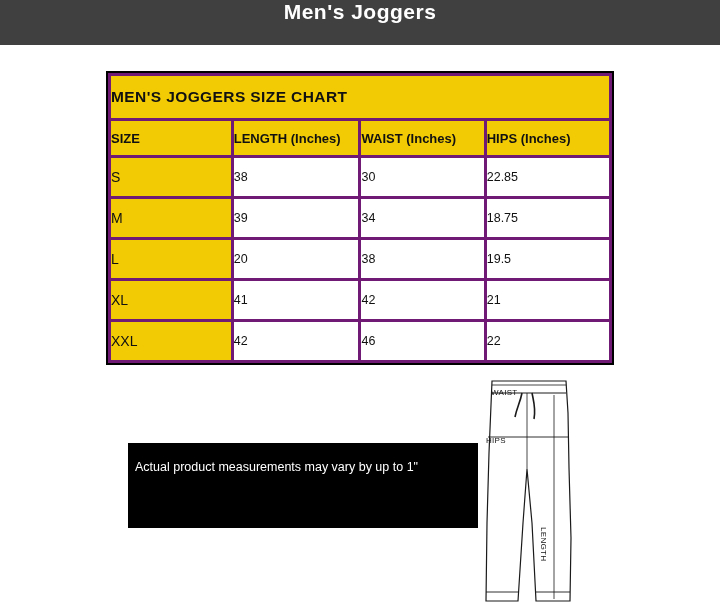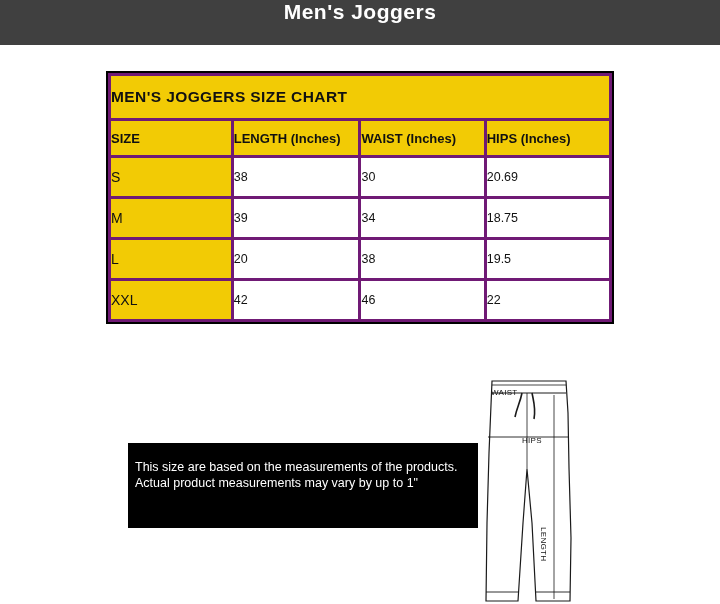--- a/index.html
+++ b/index.html
@@ -116,21 +116,21 @@
   .jogger-art svg { display: block; }
 
   .lbl {
     position: absolute;
     font-size: 8px;
     font-family: "Liberation Sans", sans-serif;
     color: #111111;
     letter-spacing: 0.3px;
   }
   .lbl-waist { left: 491px; top: 388px; }
-  .lbl-hips  { left: 506px; top: 436px; padding-left: 16px; }
+  .lbl-hips  { left: 470px; top: 436px; padding-left: 16px; }
   .lbl-length {
     left: 548px;
     top: 527px;
     transform: rotate(90deg);
     transform-origin: left top;
     white-space: nowrap;
   }
 </style>
 </head>
 <body>
@@ -154,46 +154,51 @@
       <tr>
         <td class="head-cell size-col">SIZE</td>
         <td class="head-cell">LENGTH (Inches)</td>
         <td class="head-cell">WAIST (Inches)</td>
         <td class="head-cell">HIPS (Inches)</td>
       </tr>
       <tr>
         <td class="size-cell">S</td>
         <td class="data-cell">38</td>
         <td class="data-cell">30</td>
-        <td class="data-cell">20.69</td>
+        <td class="data-cell">22.85</td>
       </tr>
       <tr>
         <td class="size-cell">M</td>
         <td class="data-cell">39</td>
         <td class="data-cell">34</td>
         <td class="data-cell">18.75</td>
       </tr>
       <tr>
         <td class="size-cell">L</td>
         <td class="data-cell">20</td>
         <td class="data-cell">38</td>
         <td class="data-cell">19.5</td>
       </tr>
       <tr>
+        <td class="size-cell">XL</td>
+        <td class="data-cell">41</td>
+        <td class="data-cell">42</td>
+        <td class="data-cell">21</td>
+      </tr>
+      <tr>
         <td class="size-cell">XXL</td>
         <td class="data-cell">42</td>
         <td class="data-cell">46</td>
         <td class="data-cell">22</td>
       </tr>
     </tbody>
   </table>
 </div>
 
 <div class="note-box">
-  <div class="note-line">This size are based on the measurements of the products.</div>
   <div class="note-line">Actual product measurements may vary by up to 1"</div>
 </div>
 
 <div class="jogger-art">
   <svg width="140" height="231" viewBox="0 0 140 231" xmlns="http://www.w3.org/2000/svg">
 
     <path d="M22,8 L96,8 L98,40 L99,95 L101,165 L100,228 L66,228 L62,150 L57,96 L53,150 L48,228 L16,228 L17,150 L19,80 Z" fill="#ffffff" stroke="#1a1a1a" stroke-width="1.2"></path>
 
     <line x1="22" y1="20" x2="96" y2="20" stroke="#1a1a1a" stroke-width="1"></line>
 

